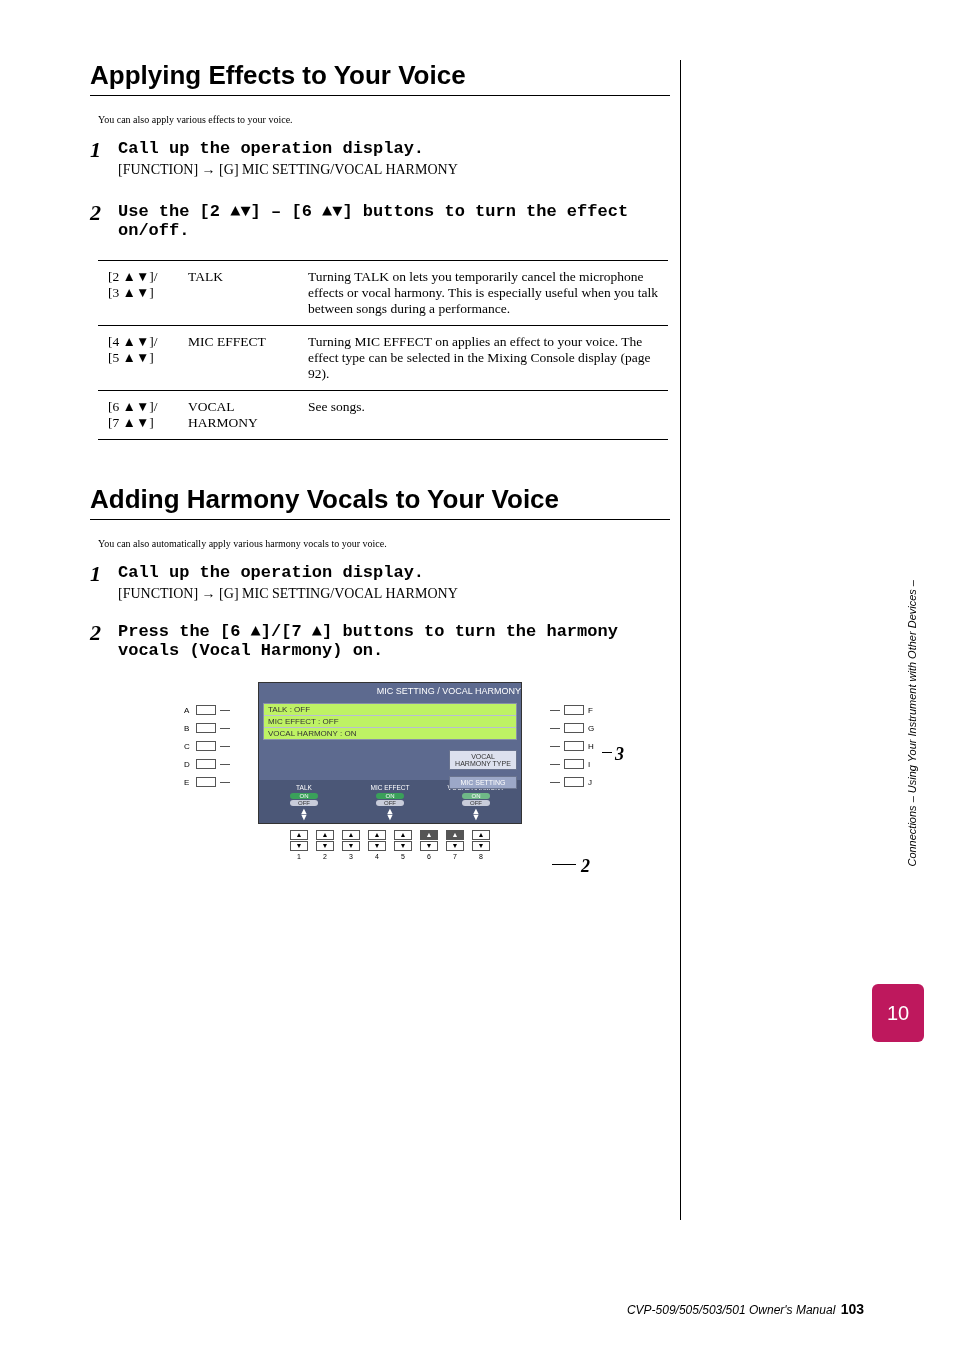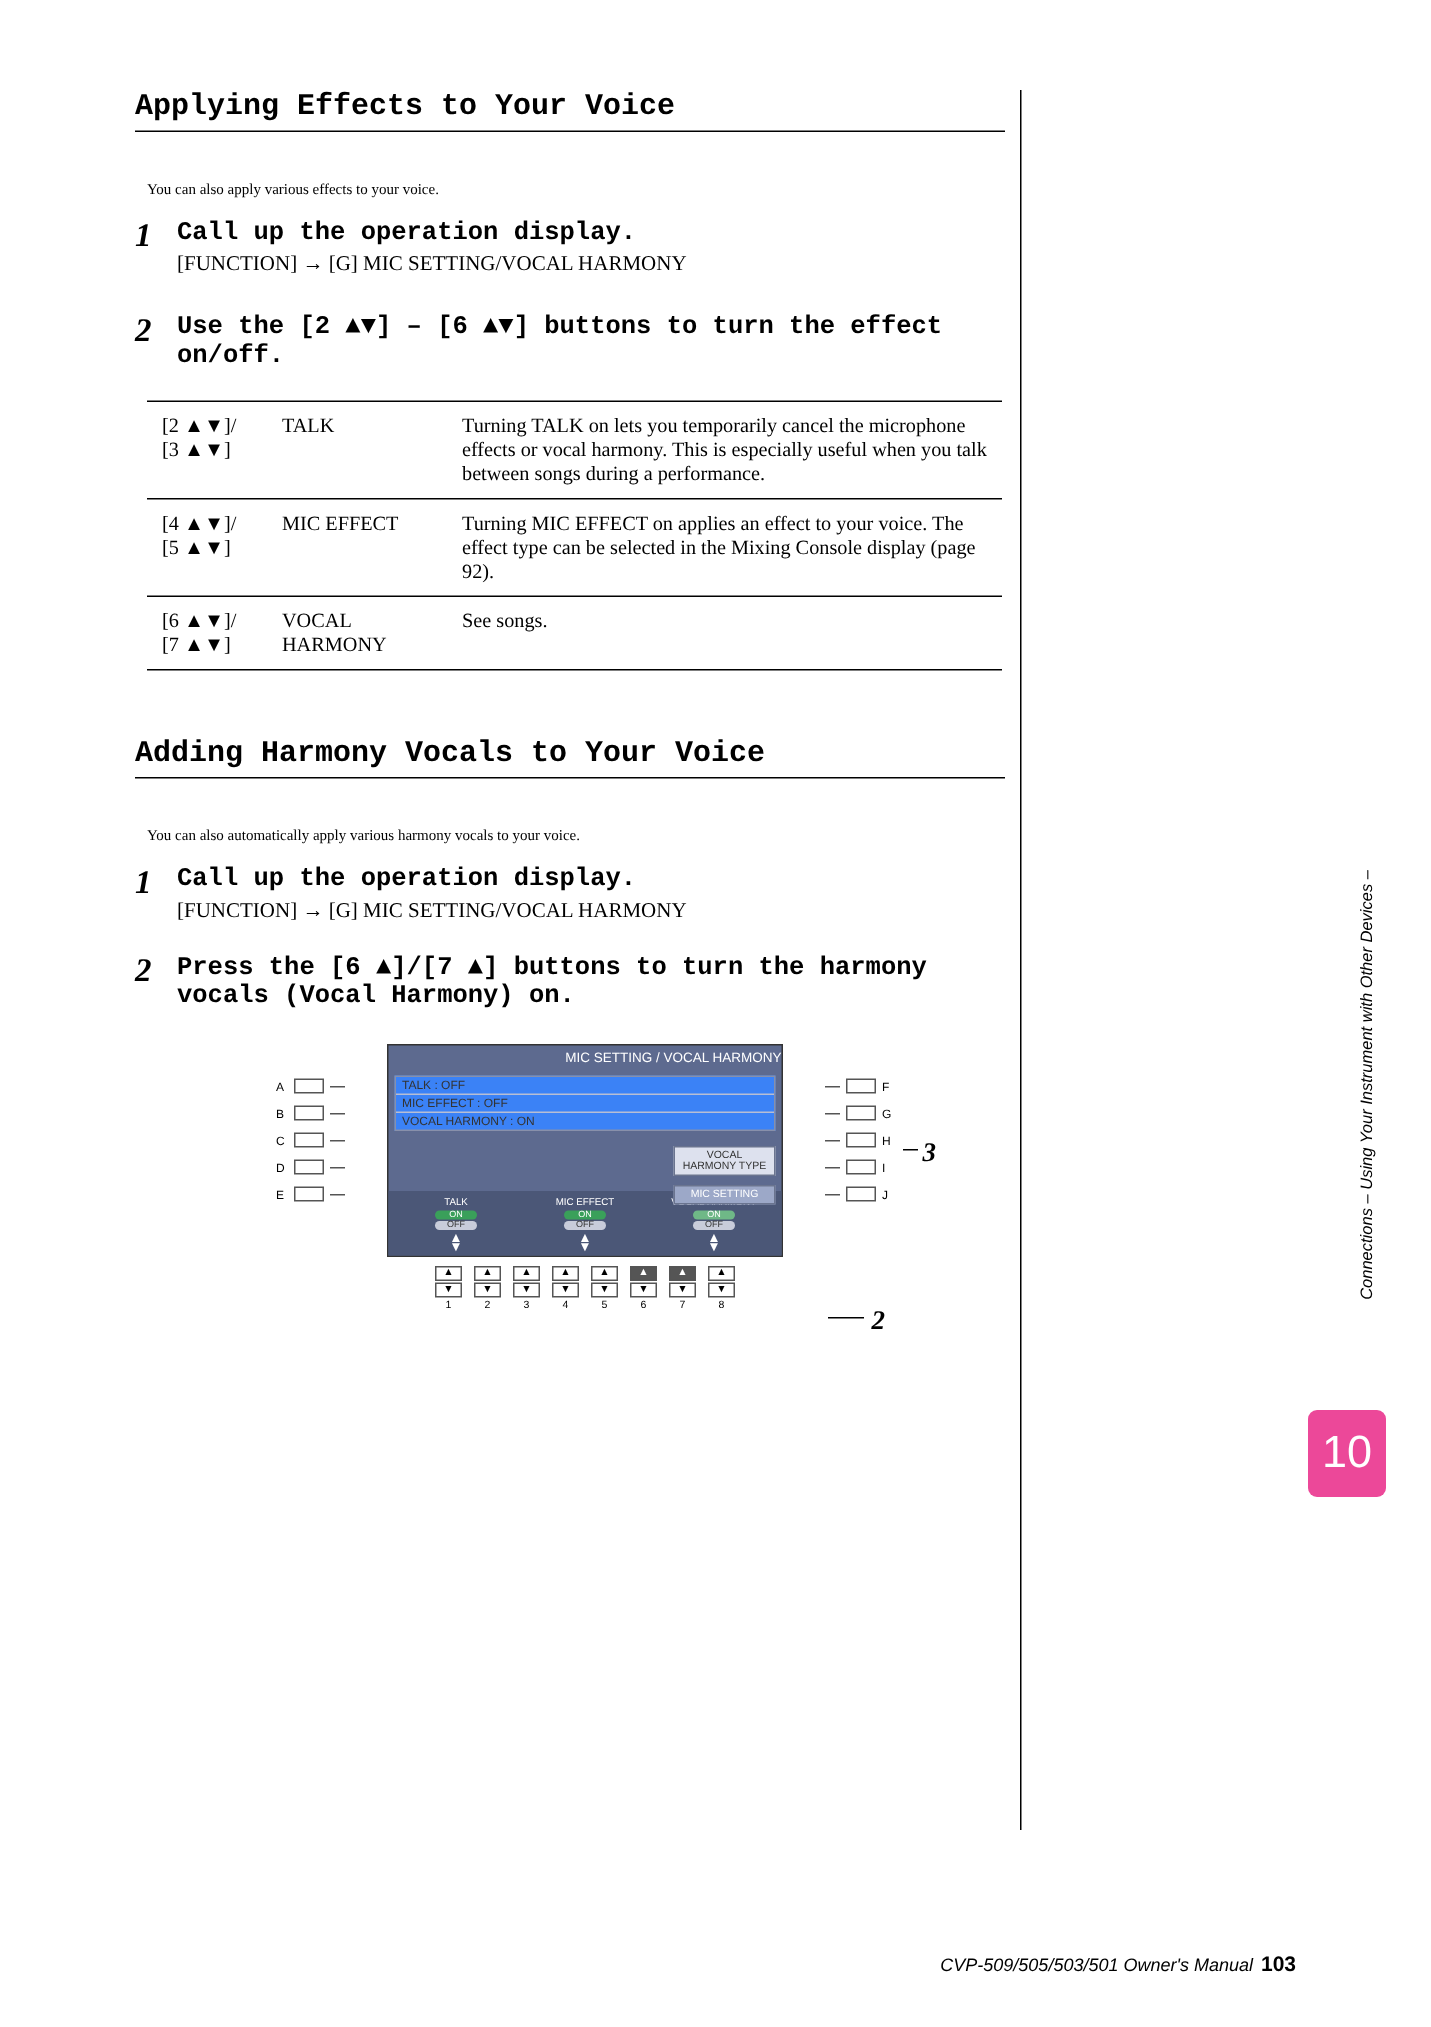--- a/index.html
+++ b/index.html
@@ -13,26 +13,26 @@
   }
   .page {
     padding: 60px 90px 40px 90px;
     position: relative;
     height: 100%;
   }
   .content-col {
     width: 580px;
   }
   .section-title {
-    font-family: Liberation Mono, monospace;
+    font-family: Liberation Sans, sans-serif;
     font-weight: bold;
-    font-size: 20px;
+    font-size: 26px;
     border-bottom: 1px solid #000;
     padding-bottom: 4px;
-    margin-bottom: 33px;
+    margin-bottom: 18px;
   }
   .intro-text {
     font-size: 10px;
     margin-bottom: 14px;
     margin-left: 8px;
   }
   .step {
     display: flex;
     align-items: flex-start;
     margin-bottom: 6px;
@@ -93,31 +93,31 @@
     font-family: Arial, Helvetica, sans-serif;
     font-style: italic;
     font-size: 11px;
     transform: rotate(-90deg);
     transform-origin: right top;
     white-space: nowrap;
   }
   .chapter-tab {
     position: absolute;
     right: 30px;
-    top: 940px;
+    top: 984px;
     width: 52px;
     height: 58px;
-    background: #ec4899;
+    background: #be185d;
     color: #fff;
     border-radius: 6px;
     display: flex;
     align-items: center;
     justify-content: center;
     font-family: Arial, Helvetica, sans-serif;
-    font-size: 30px;
+    font-size: 20px;
   }
   .footer {
     position: absolute;
     bottom: 34px;
     right: 90px;
     font-family: Arial, Helvetica, sans-serif;
     font-style: italic;
     font-size: 12px;
   }
   .footer .pg {
@@ -141,21 +141,21 @@
     margin: 0 auto;
     border: 1px solid #333;
   }
   .screen-title {
     color: #fff;
     font-size: 9px;
     text-align: right;
     padding: 3px 0;
   }
   .status-panel {
-    background: #3b82f6;
+    background: #bef264;
     margin: 4px;
     font-size: 8px;
     color: #333;
     border: 1px solid #8890aa;
   }
   .status-row {
     padding: 1px 4px;
     border-bottom: 1px solid #b8bed3;
   }
   .status-row:last-child { border-bottom: none; }

